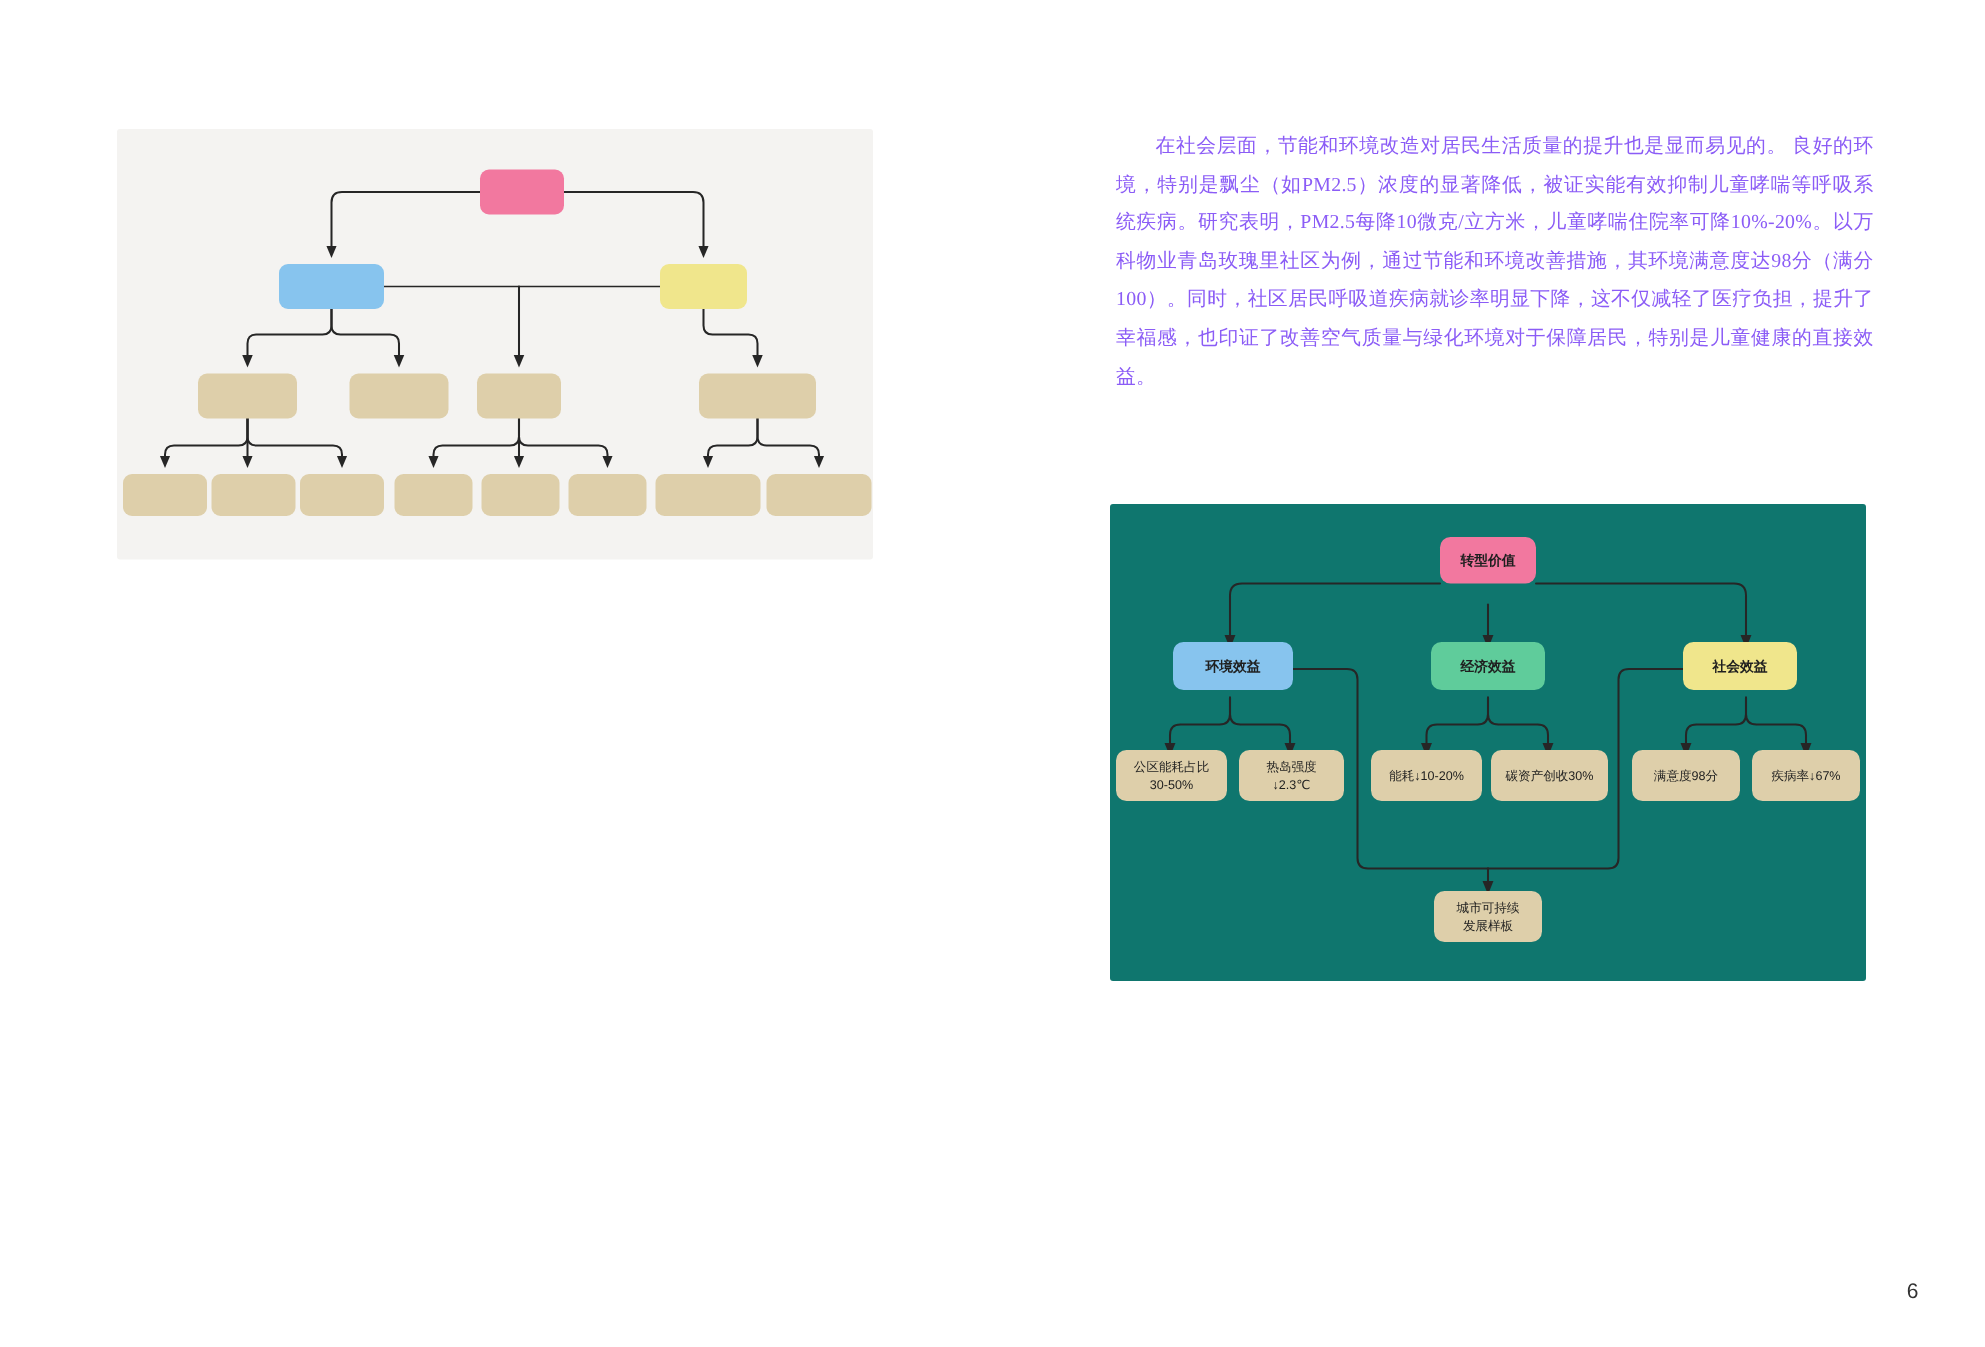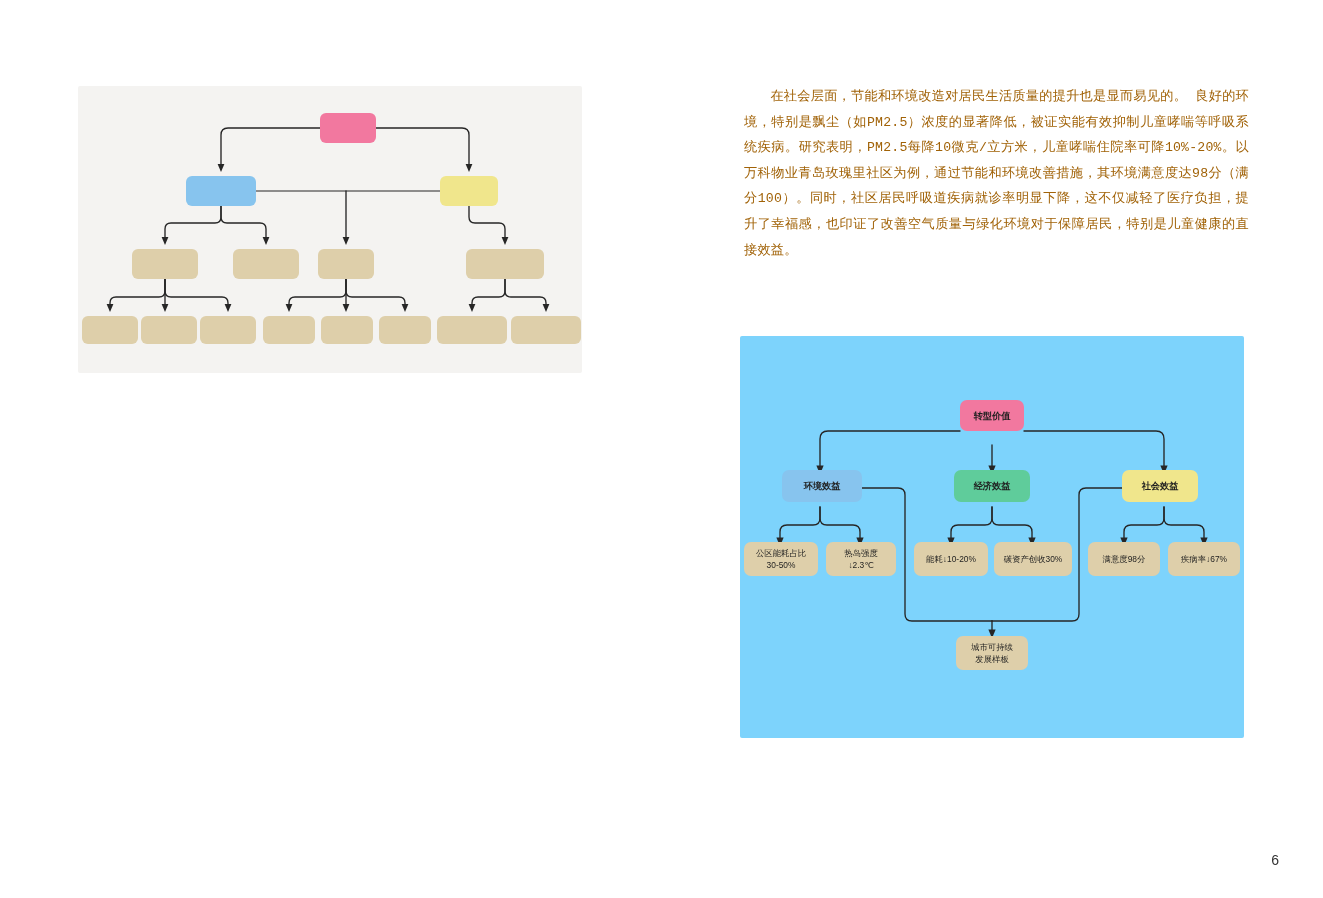--- a/index.html
+++ b/index.html
@@ -30,36 +30,36 @@
   #text-column {
     position: absolute;
     left: 744px;
     top: 84px;
     width: 505px;
   }
   .para {
     margin: 0 0 2px 0;
     font-size: 13.2px;
     line-height: 25.6px;
-    color: #a16207;
+    color: #8b5cf6;
     text-align: justify;
     text-justify: inter-ideograph;
     text-indent: 2em;
-    font-family: Liberation Mono, monospace;
+    font-family: Liberation Serif, serif;
     letter-spacing: 0.2px;
   }
 
   
   #right-diagram-panel {
     position: absolute;
     left: 740px;
     top: 336px;
     width: 504px;
-    height: 402px;
-    background: #7dd3fc;
+    height: 318px;
+    background: #0f766e;
     border-radius: 2px;
   }
 
   .diagram-svg {
     position: absolute;
     left: 0;
     top: 0;
     width: 100%;
     height: 100%;
     display: block;

